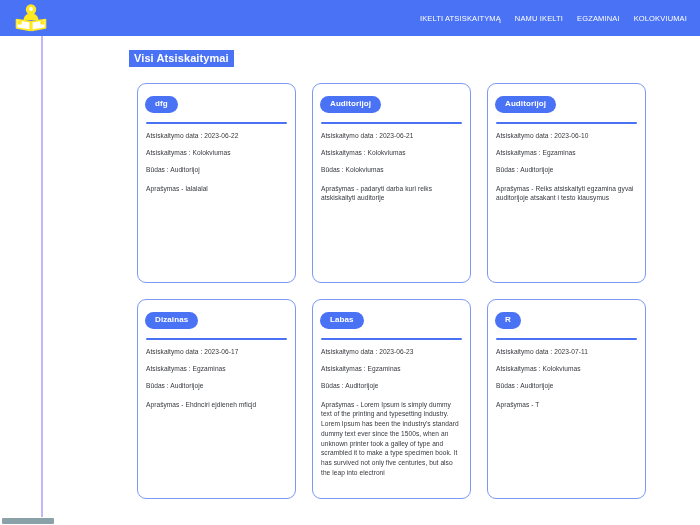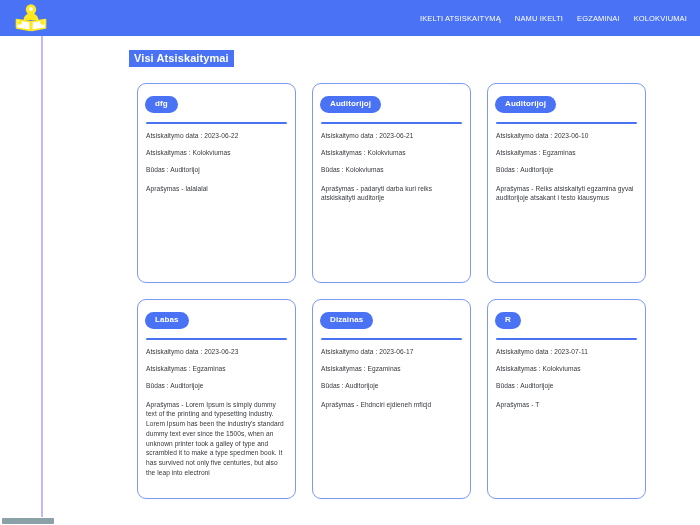--- a/index.html
+++ b/index.html
@@ -214,35 +214,35 @@
     <div class="card">
       <span class="badge">Auditorijoj</span>
       <div class="divider"></div>
       <div class="field">Atsiskaitymo data : 2023-06-10</div>
       <div class="field">Atsiskaitymas : Egzaminas</div>
       <div class="field">Būdas : Auditorijoje</div>
       <div class="field desc">Aprašymas - Reiks atsiskaityti egzamina gyvai auditorijoje atsakant i testo klausymus</div>
     </div>
 
     <div class="card">
+      <span class="badge">Dizainas</span>
+      <div class="divider"></div>
+      <div class="field">Atsiskaitymo data : 2023-06-17</div>
+      <div class="field">Atsiskaitymas : Egzaminas</div>
+      <div class="field">Būdas : Auditorijoje</div>
+      <div class="field desc">Aprašymas - Ehdnciri ejdieneh mficjd</div>
+    </div>
+
+    <div class="card">
       <span class="badge">Labas</span>
       <div class="divider"></div>
       <div class="field">Atsiskaitymo data : 2023-06-23</div>
       <div class="field">Atsiskaitymas : Egzaminas</div>
       <div class="field">Būdas : Auditorijoje</div>
       <div class="field desc">Aprašymas - Lorem Ipsum is simply dummy text of the printing and typesetting industry. Lorem Ipsum has been the industry's standard dummy text ever since the 1500s, when an unknown printer took a galley of type and scrambled it to make a type specimen book. It has survived not only five centuries, but also the leap into electroni</div>
-    </div>
-
-    <div class="card">
-      <span class="badge">Dizainas</span>
-      <div class="divider"></div>
-      <div class="field">Atsiskaitymo data : 2023-06-17</div>
-      <div class="field">Atsiskaitymas : Egzaminas</div>
-      <div class="field">Būdas : Auditorijoje</div>
-      <div class="field desc">Aprašymas - Ehdnciri ejdieneh mficjd</div>
     </div>
 
     <div class="card">
       <span class="badge">R</span>
       <div class="divider"></div>
       <div class="field">Atsiskaitymo data : 2023-07-11</div>
       <div class="field">Atsiskaitymas : Kolokviumas</div>
       <div class="field">Būdas : Auditorijoje</div>
       <div class="field desc">Aprašymas - T</div>
     </div>

